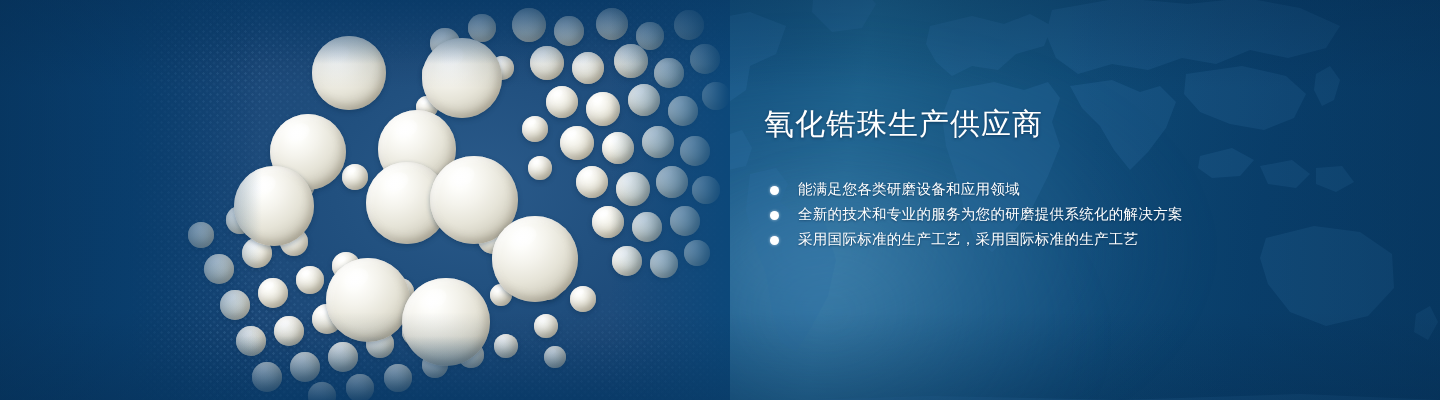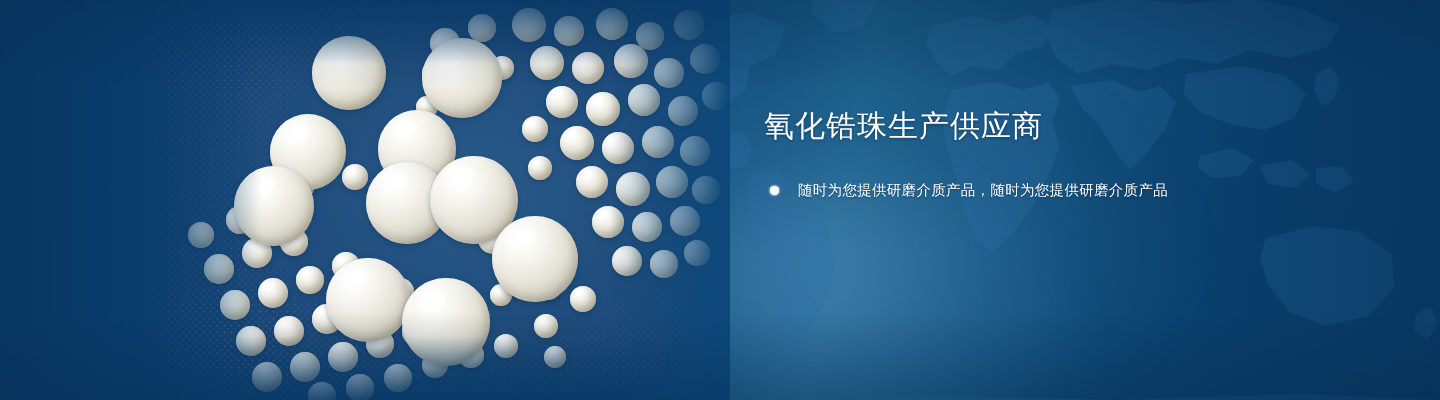--- a/index.html
+++ b/index.html
@@ -5,21 +5,21 @@
   html, body {
     margin: 0;
     padding: 0;
     background: #07406d;
   }
   #banner {
     position: relative;
     width: 1440px;
     height: 400px;
     overflow: hidden;
-    font-family: Liberation Serif, serif;
+    font-family: Liberation Mono, monospace;
     background: #0a4475;
   }
 
   
   .bg-base {
     position: absolute;
     inset: 0;
     background:
       linear-gradient(100deg,
         #0a4376 0%,
@@ -345,24 +345,31 @@
 
   <div class="bg-vignette"></div>
 
   <div class="content">
     <h1 class="headline">氧化锆珠生产供应商</h1>
 
     <ul class="bullets">
       <li class="bullet-item">
         <span class="bullet-dot"></span>
         <span class="bullet-text">
+          <span class="l2">能满足您各类研磨设备和应用领域</span>
         </span>
       </li>
       <li class="bullet-item">
         <span class="bullet-dot"></span>
         <span class="bullet-text">
-          <span>随时为您提供研磨介质产品，随时为您提供研磨介质产品</span>
+          <span>全新的技术和专业的服务为您的研磨提供系统化的解决方案</span>
+        </span>
+      </li>
+      <li class="bullet-item">
+        <span class="bullet-dot"></span>
+        <span class="bullet-text">
+          <span>采用国际标准的生产工艺，采用国际标准的生产工艺</span>
         </span>
       </li>
     </ul>
   </div>
 
 </div>
 
 </body></html>

